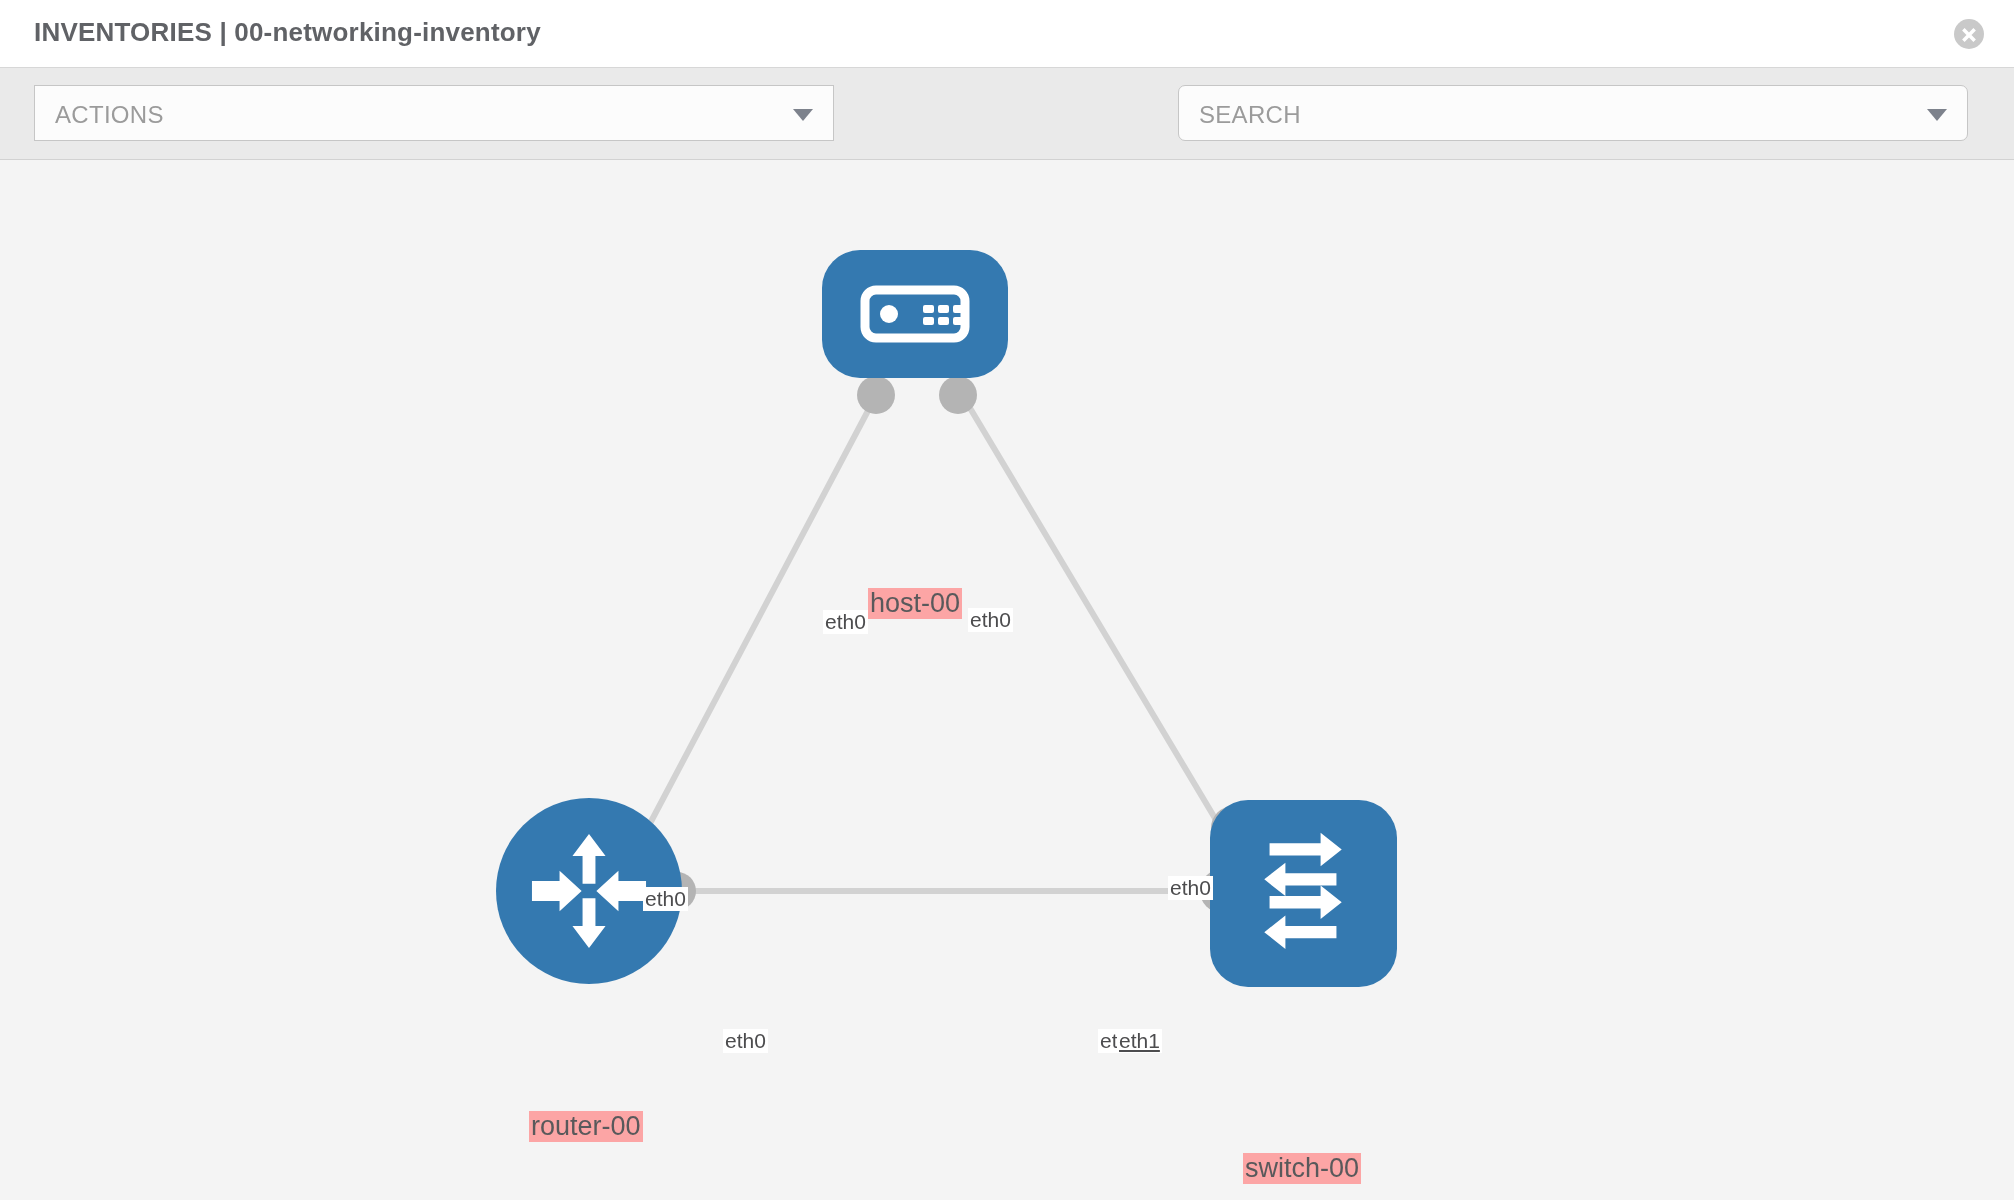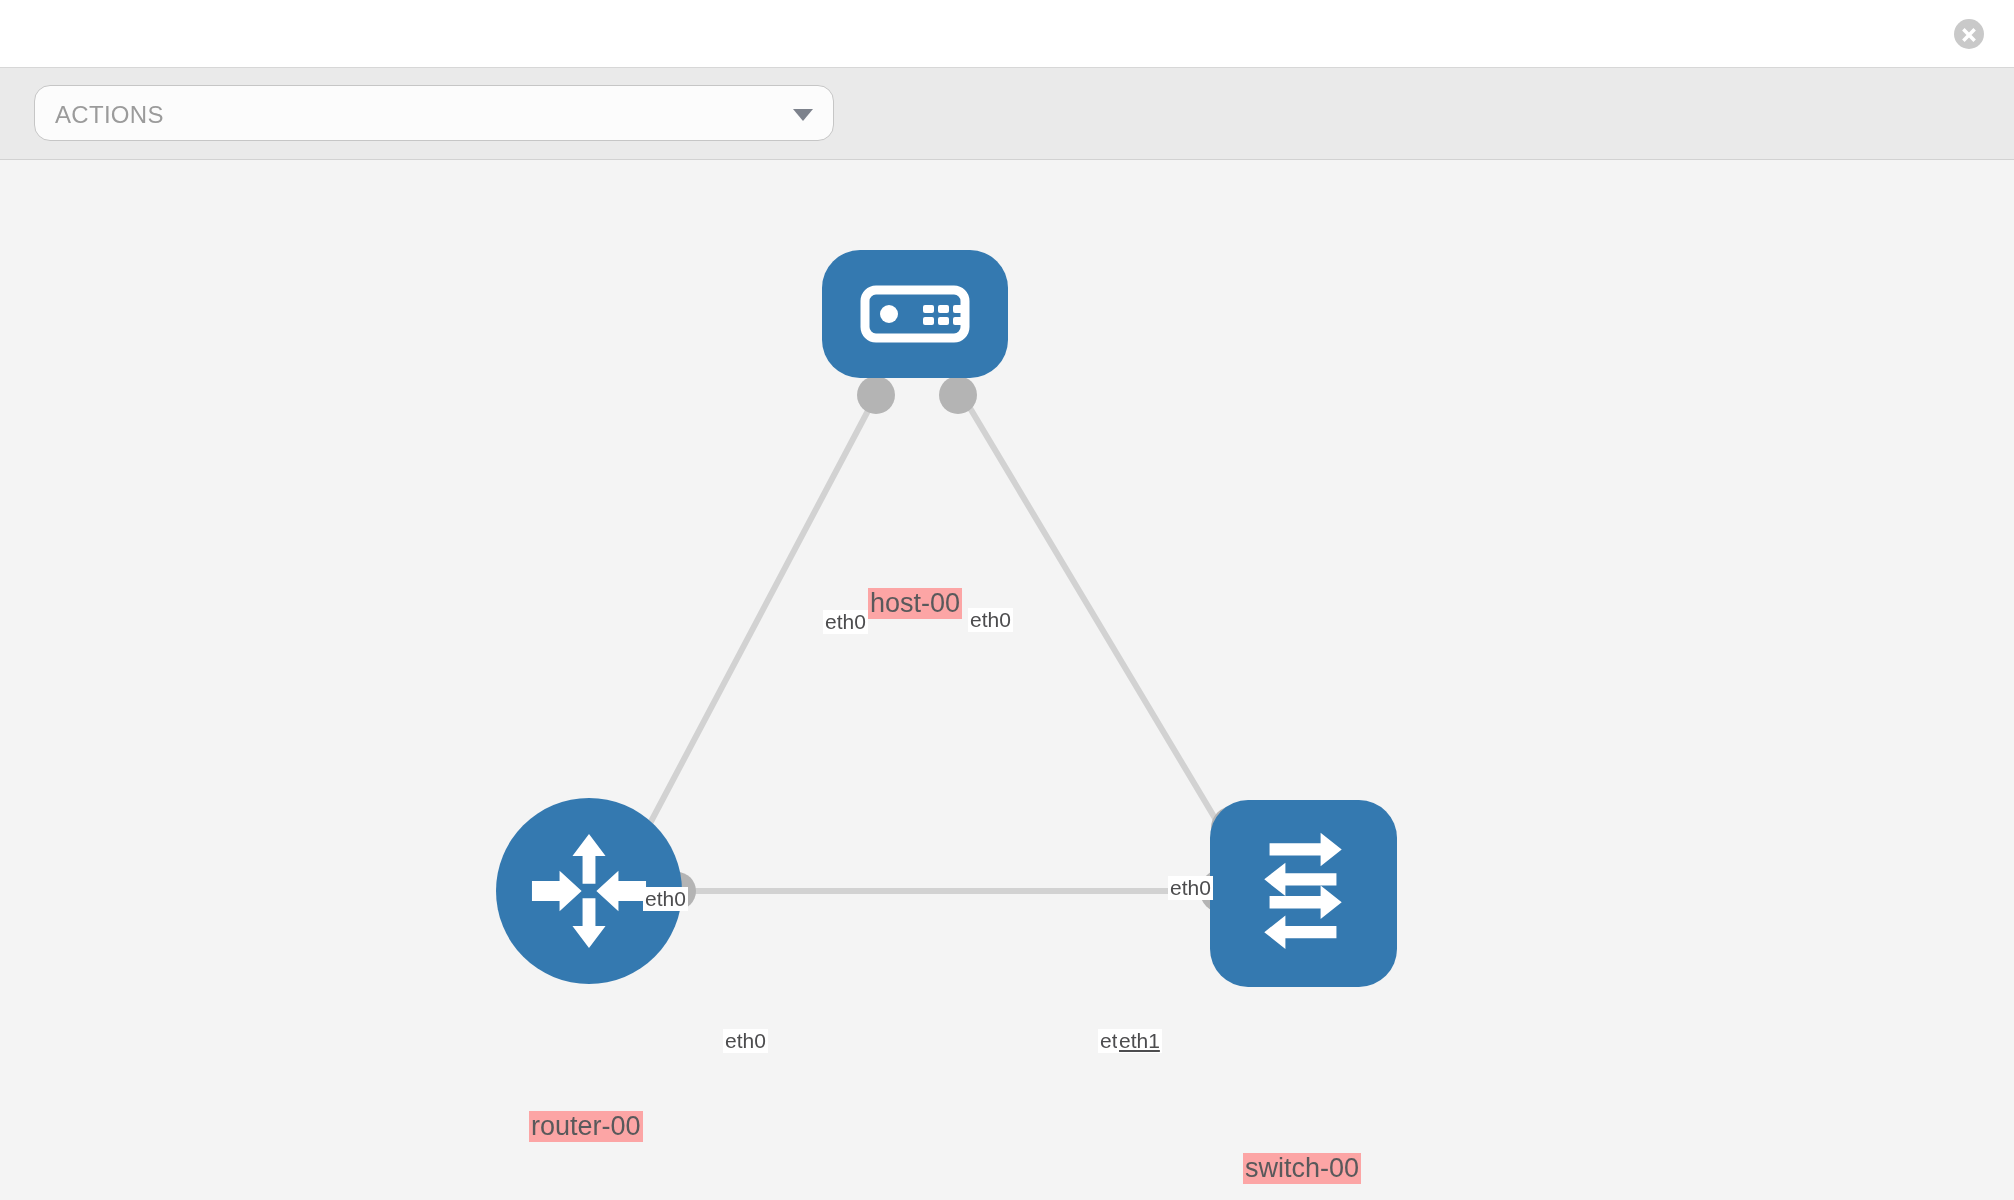--- a/index.html
+++ b/index.html
@@ -38,21 +38,21 @@
     position: absolute; left: 0; top: 68px;
     width: 2014px; height: 92px;
     background: #eaeaea;
     border-bottom: 1px solid #d2d2d2;
   }
   .actions-select {
     position: absolute; left: 34px; top: 17px;
     width: 800px; height: 56px;
     background: #fcfcfc;
     border: 1px solid #c6c6c6;
-    border-radius: 16px;
+    border-radius: 0;
   }
   .actions-select .sel-label {
     position: absolute; left: 20px; top: 15px;
     font-size: 24px; color: #9b9b9b; letter-spacing: .3px;
   }
   .caret {
     position: absolute; right: 20px; top: 23px;
     width: 0; height: 0;
     border-left: 10px solid transparent;
     border-right: 10px solid transparent;
@@ -103,20 +103,21 @@
     white-space: nowrap;
     padding: 0 2px;
   }
 </style>
 </head>
 <body>
 
 <div class="app">
 
   <div class="header">
+    <div class="header-title">INVENTORIES | 00-networking-inventory</div>
     <div class="close-icon">
       <svg width="18" height="18" viewBox="0 0 18 18" aria-hidden="true">
         <path d="M4.6 3.1 L9 7.5 L13.4 3.1 L15.9 5.6 L11.5 10 L15.9 14.4 L13.4 16.9 L9 12.5 L4.6 16.9 L2.1 14.4 L6.5 10 L2.1 5.6 Z" fill="#ffffff"></path>
       </svg>
     </div>
   </div>
 
   <div class="toolbar">
 
     <div class="actions-select">
@@ -136,20 +137,24 @@
       <svg width="40" height="40" viewBox="0 0 40 40" aria-hidden="true">
         <g fill="none" stroke="#7d828c" stroke-width="4.2" stroke-linecap="round">
           <circle cx="14" cy="15.5" r="7.2"></circle>
           <line x1="19.4" y1="20.6" x2="33.5" y2="30.4"></line>
           <line x1="29.5" y1="22.6" x2="34.5" y2="26.2"></line>
           <line x1="25.2" y1="26.6" x2="29.6" y2="29.8"></line>
         </g>
       </svg>
     </div>
 
+    <div class="search-select">
+      <div class="sel-label">SEARCH</div>
+      <div class="caret"></div>
+    </div>
   </div>
 
   <div class="canvas">
 
     <svg class="topology-svg" width="2014" height="1040">
       <defs>
 
         <g id="router-arrows">
 
           <path d="M0,-62 L18,-38 L7,-38 L7,-8 L-7,-8 L-7,-38 L-18,-38 Z" fill="#ffffff"></path>

